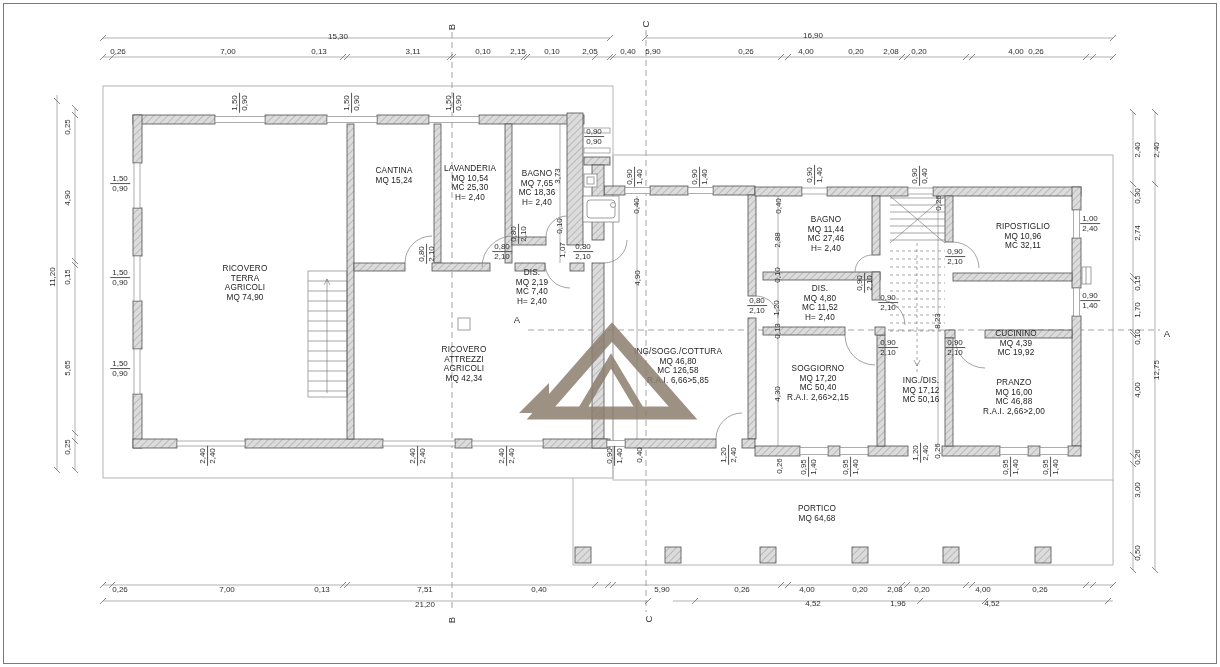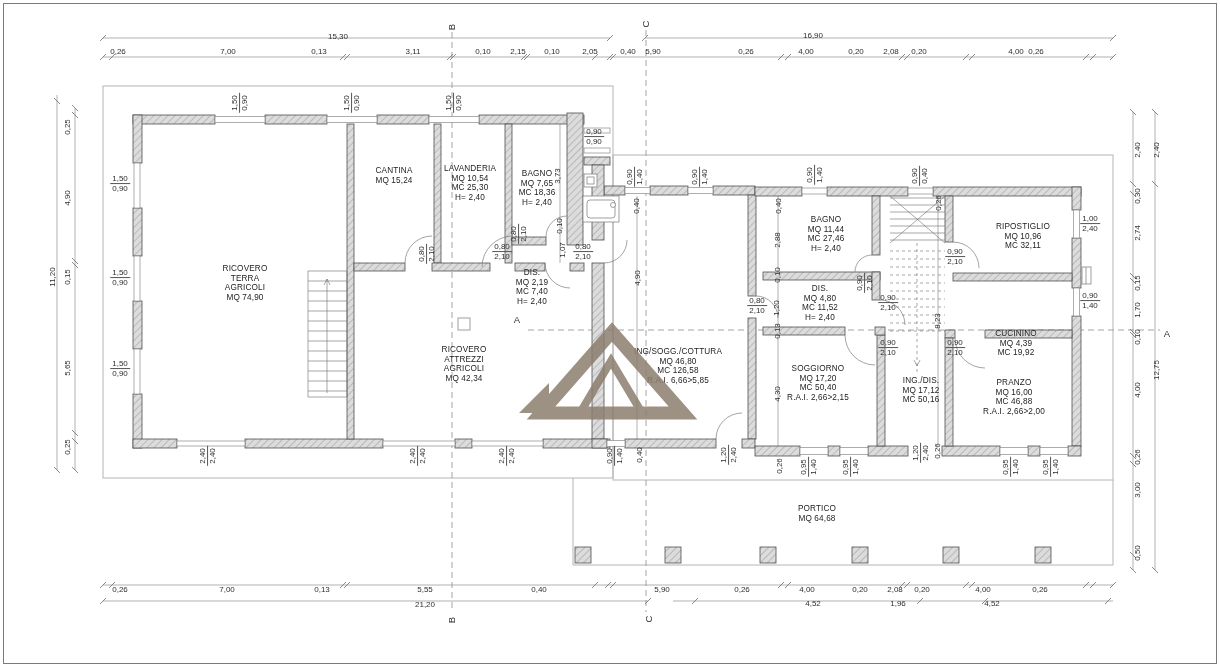--- a/index.html
+++ b/index.html
@@ -288,21 +288,21 @@
       <div class="lbl dim" style="left: 120px; top: 590px;">
         <div class="ln">0,26</div>
       </div>
       <div class="lbl dim" style="left: 227px; top: 590px;">
         <div class="ln">7,00</div>
       </div>
       <div class="lbl dim" style="left: 322px; top: 590px;">
         <div class="ln">0,13</div>
       </div>
       <div class="lbl dim" style="left: 425px; top: 590px;">
-        <div class="ln">5,55</div>
+        <div class="ln">7,51</div>
       </div>
       <div class="lbl dim" style="left: 539px; top: 590px;">
         <div class="ln">0,40</div>
       </div>
       <div class="lbl dim" style="left: 662px; top: 590px;">
         <div class="ln">5,90</div>
       </div>
       <div class="lbl dim" style="left: 742px; top: 590px;">
         <div class="ln">0,26</div>
       </div>

